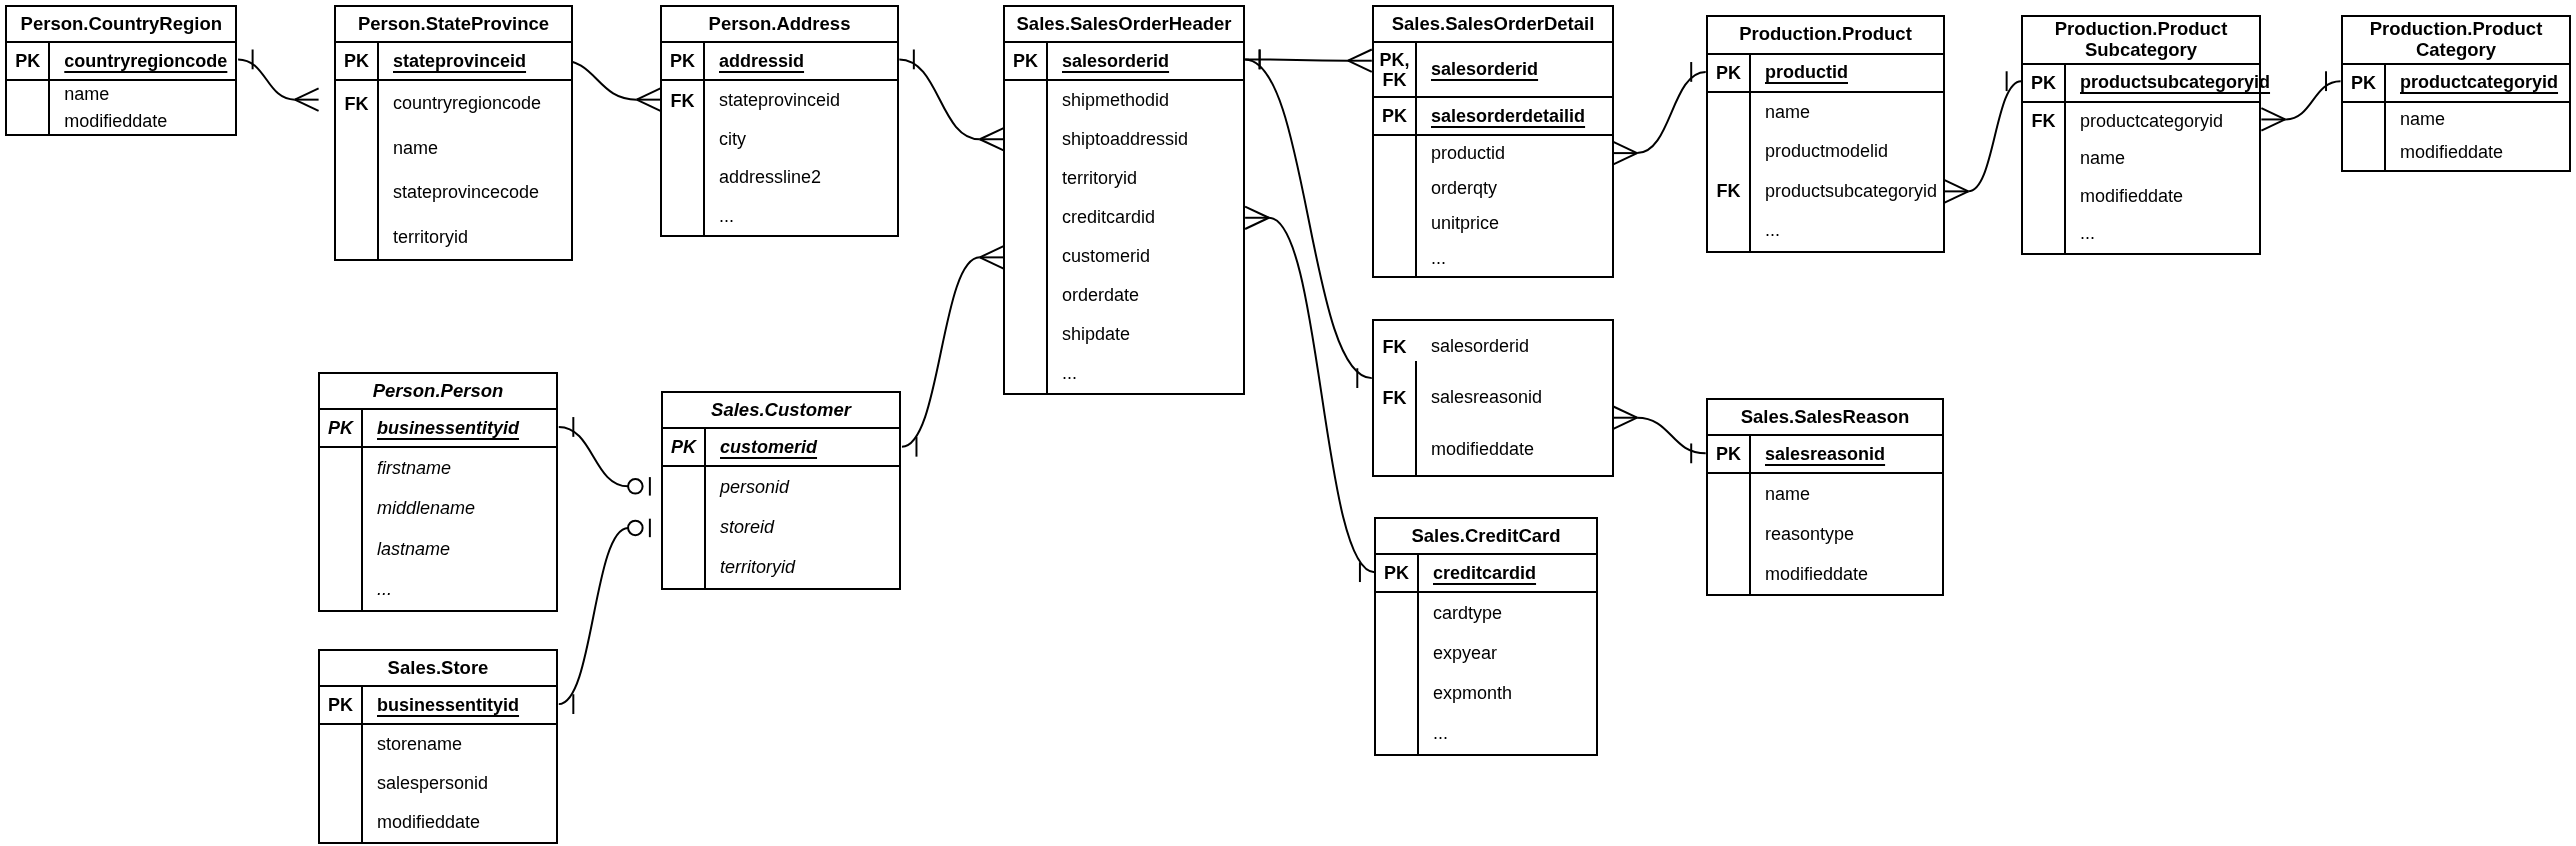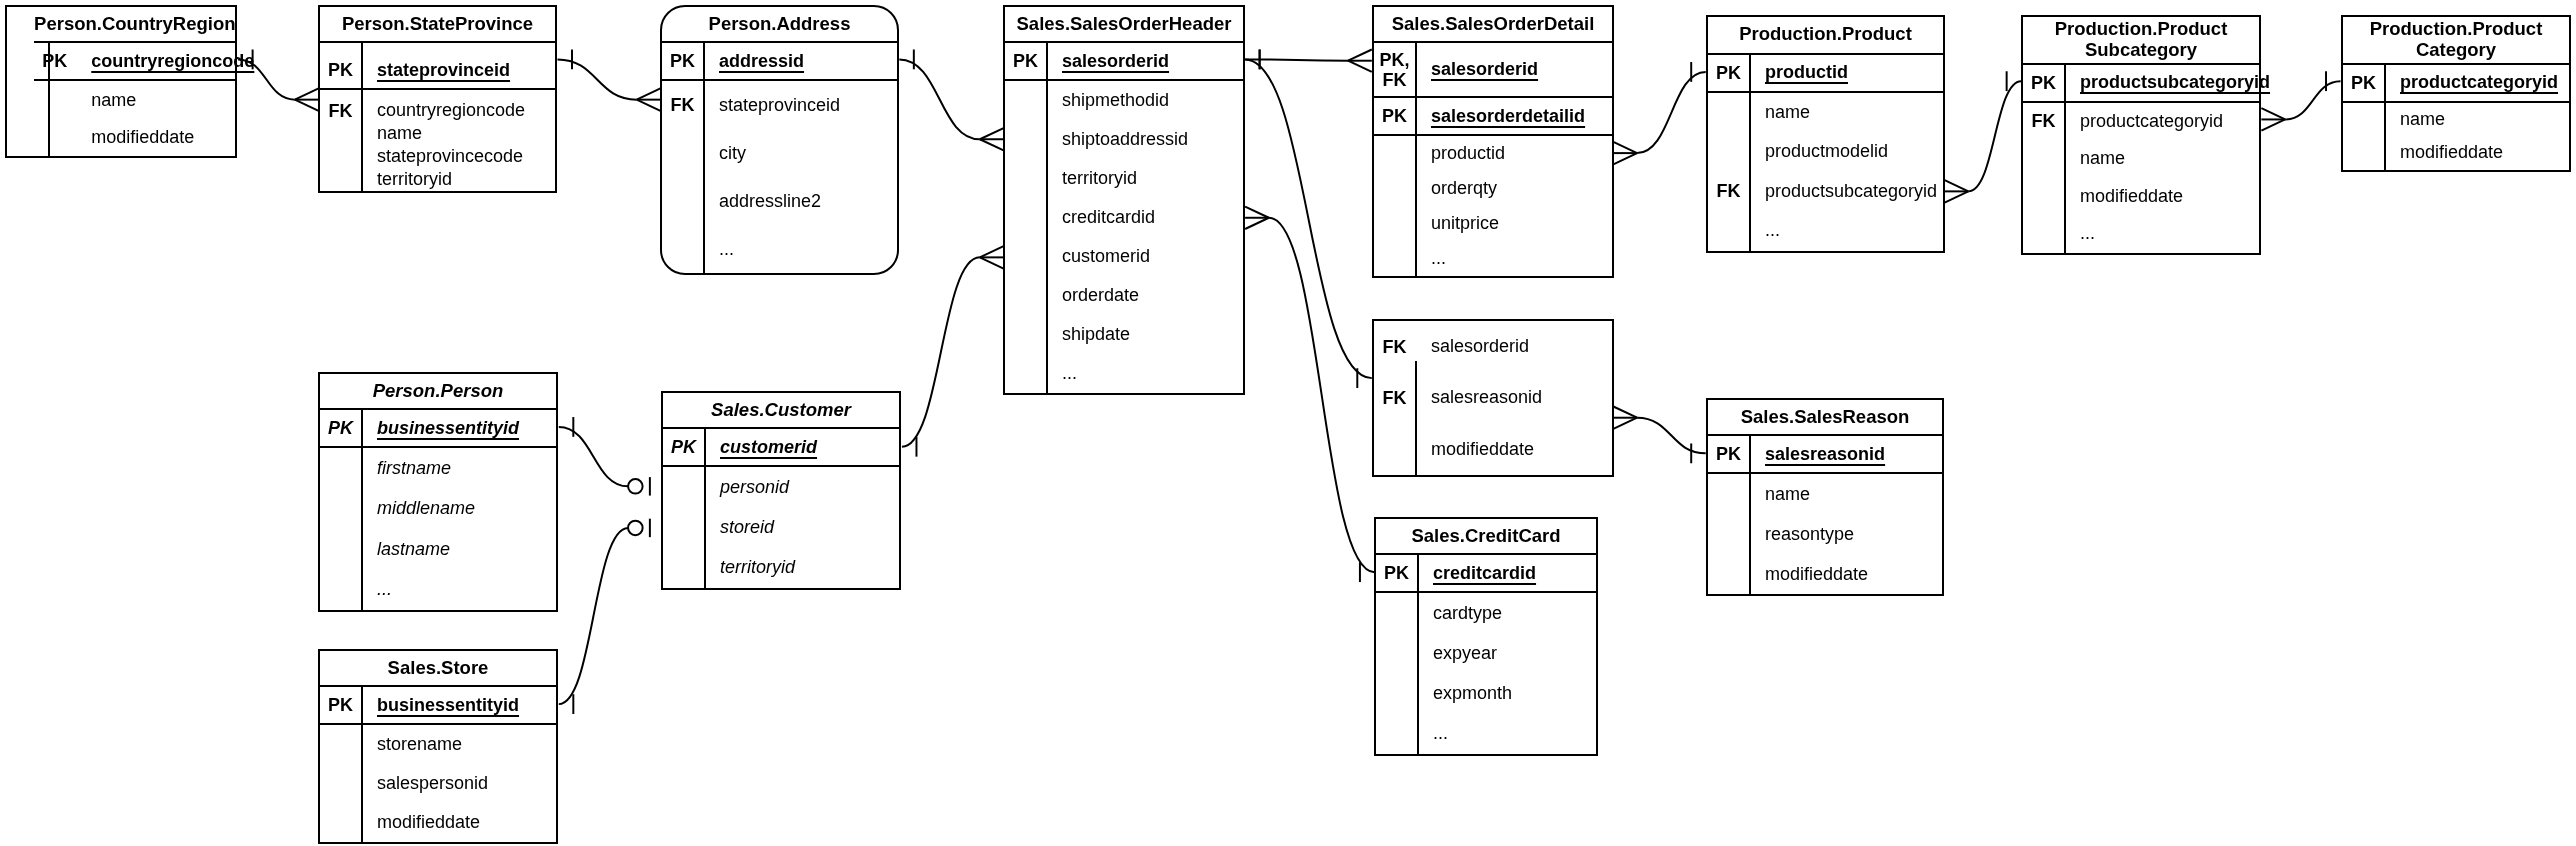--- a/index.html
+++ b/index.html
@@ -104,39 +104,39 @@
         <circle cx="962" cy="737" r="11" fill="#ffffff" stroke="#000000" stroke-width="3"></circle>
         <path d="M 846 647 C 898.5 647 898.5 737 951 737" fill="none" stroke="#000000" stroke-width="3"></path>
       </g>
       <g>
         <line x1="868" y1="1052" x2="868" y2="1082" stroke="#000000" stroke-width="3"></line>
         <line x1="984" y1="786" x2="984" y2="814" stroke="#000000" stroke-width="3"></line>
         <circle cx="962" cy="800" r="11" fill="#ffffff" stroke="#000000" stroke-width="3"></circle>
         <path d="M 846 1067 C 898.5 1067 898.5 800 951 800" fill="none" stroke="#000000" stroke-width="3"></path>
       </g>
     </svg>
-<div class="tbl" style="left: 5.3px; top: 5.3px; width: 232px; height: 153px; padding-left: 27px;">
+<div class="tbl" style="left: 5.3px; top: 5.3px; width: 232px; height: 131px;">
       <div class="tbl-title" style="height: 36px;">Person.CountryRegion</div>
       <div class="krow" style="height: 38px;">
         <div class="kcell">PK</div>
         <div class="fld pk">countryregioncode</div>
       </div>
       <div class="bsec">
         <div class="brow">
           <div class="kcell"></div>
           <div class="fld">name</div>
         </div>
         <div class="brow">
           <div class="kcell"></div>
           <div class="fld">modifieddate</div>
         </div>
       </div>
       <div class="vdiv" style="top: 36px; bottom: 0px;"></div>
     </div>
-    <div class="tbl" style="left: 318px; top: 5.3px; width: 239px; height: 188px; gap: 9px;">
+    <div class="tbl" style="left: 334px; top: 5.3px; width: 239px; height: 256px;">
       <div class="tbl-title" style="height: 36px;">Person.StateProvince</div>
       <div class="krow" style="height: 38px;">
         <div class="kcell">PK</div>
         <div class="fld pk">stateprovinceid</div>
       </div>
       <div class="bsec">
         <div class="brow">
           <div class="kcell">FK</div>
           <div class="fld">countryregioncode</div>
         </div>
@@ -148,21 +148,21 @@
           <div class="kcell"></div>
           <div class="fld">stateprovincecode</div>
         </div>
         <div class="brow">
           <div class="kcell"></div>
           <div class="fld">territoryid</div>
         </div>
       </div>
       <div class="vdiv" style="top: 36px; bottom: 0px;"></div>
     </div>
-    <div class="tbl" style="left: 660px; top: 5.3px; width: 239px; height: 270px; border-radius: 25px;">
+    <div class="tbl" style="left: 660px; top: 5.3px; width: 239px; height: 232px;">
       <div class="tbl-title" style="height: 36px;">Person.Address</div>
       <div class="krow" style="height: 38px;">
         <div class="kcell">PK</div>
         <div class="fld pk">addressid</div>
       </div>
       <div class="bsec">
         <div class="brow">
           <div class="kcell">FK</div>
           <div class="fld">stateprovinceid</div>
         </div>

